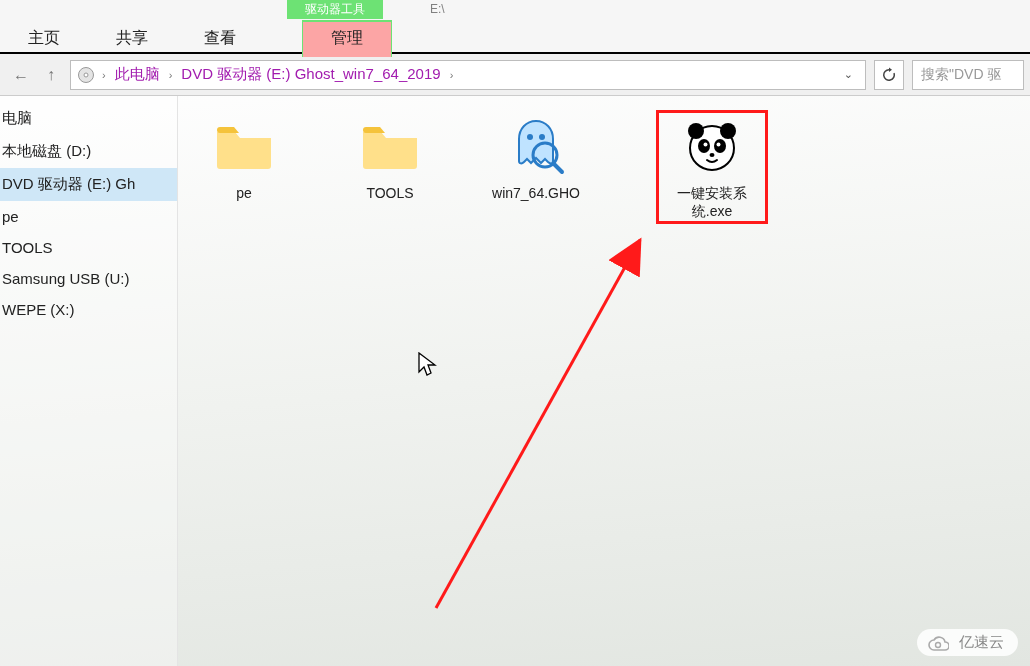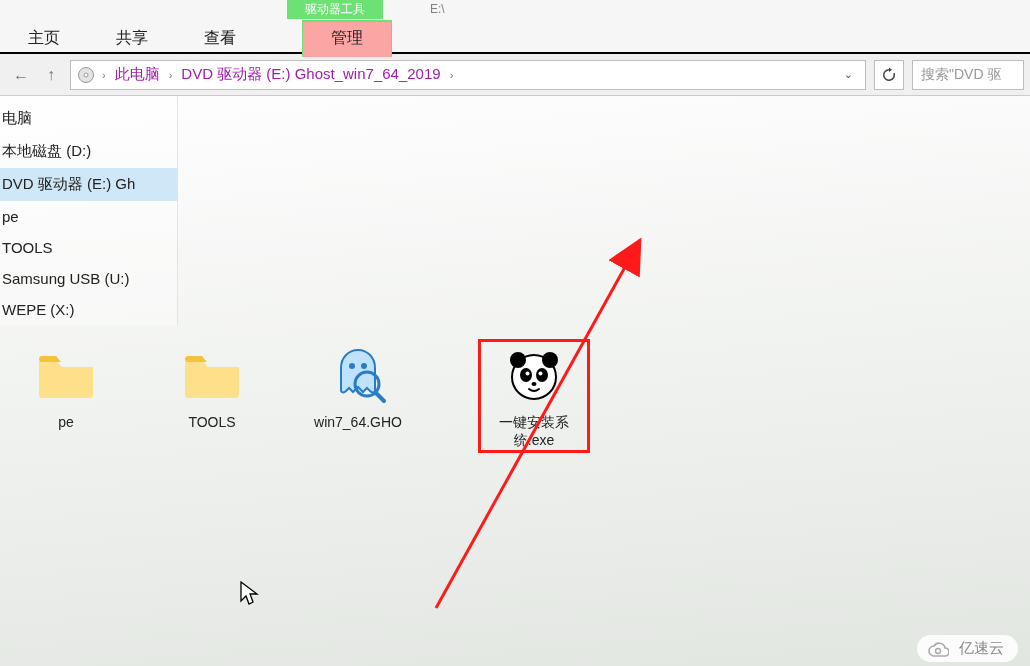--- a/index.html
+++ b/index.html
@@ -114,21 +114,20 @@
     display: flex;
     align-items: center;
     overflow: hidden;
     white-space: nowrap;
   }
   
   .body {
     display: flex;
     height: calc(100% - 96px);
     background: linear-gradient(175deg, #fefefe 0%, #f0f2ef 50%, #e2e6e1 100%);
-    flex-direction: column;
   }
   .sidebar {
     width: 178px;
     border-right: 1px solid #e4e4e4;
     padding-top: 6px;
     background: rgba(255,255,255,0.35);
   }
   .side-item {
     padding: 7px 4px 7px 2px;
     font-size: 15px;
@@ -172,21 +171,21 @@
   .folder-icon svg, .gho-icon svg, .panda-icon svg { display:block; margin:auto;}
   .label { line-height: 18px; word-break: break-word;}
   
   .cursor { position: absolute; left: 240px; top: 256px; }
   
   .arrow-svg { position: absolute; left: 0; top: 0; pointer-events: none; }
   
   .wm {
     position: absolute;
     right: 12px;
-    bottom: 4px;
+    bottom: 10px;
     background: rgba(255,255,255,0.85);
     border-radius: 16px;
     padding: 4px 14px 4px 10px;
     font-size: 15px;
     color: #888;
     display: flex;
     align-items: center;
     gap: 10px;
   }
   .disc-icon{display:inline-flex;}

